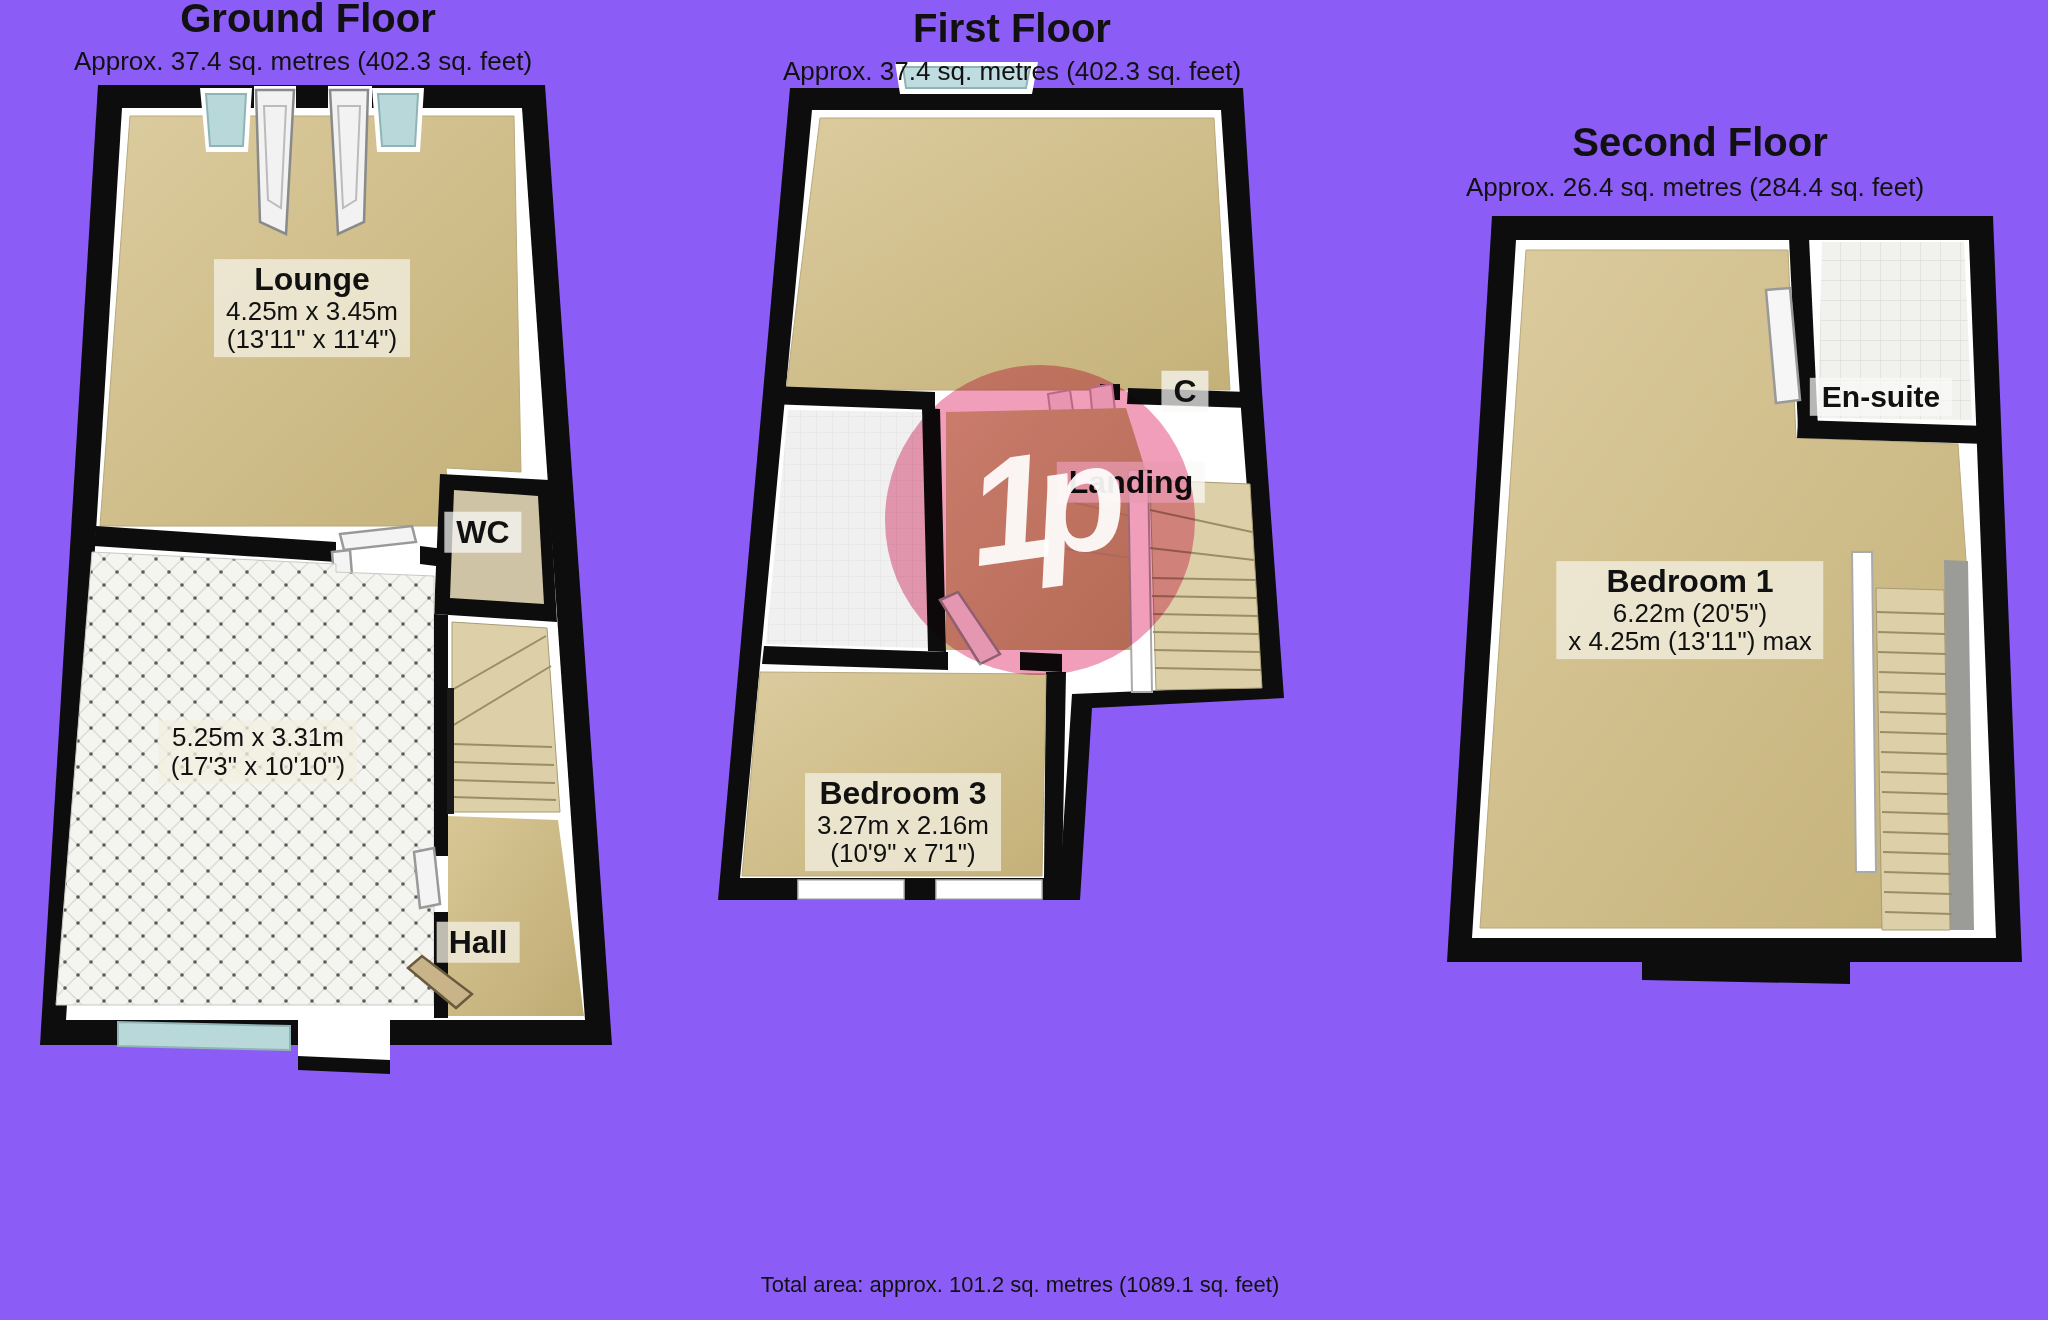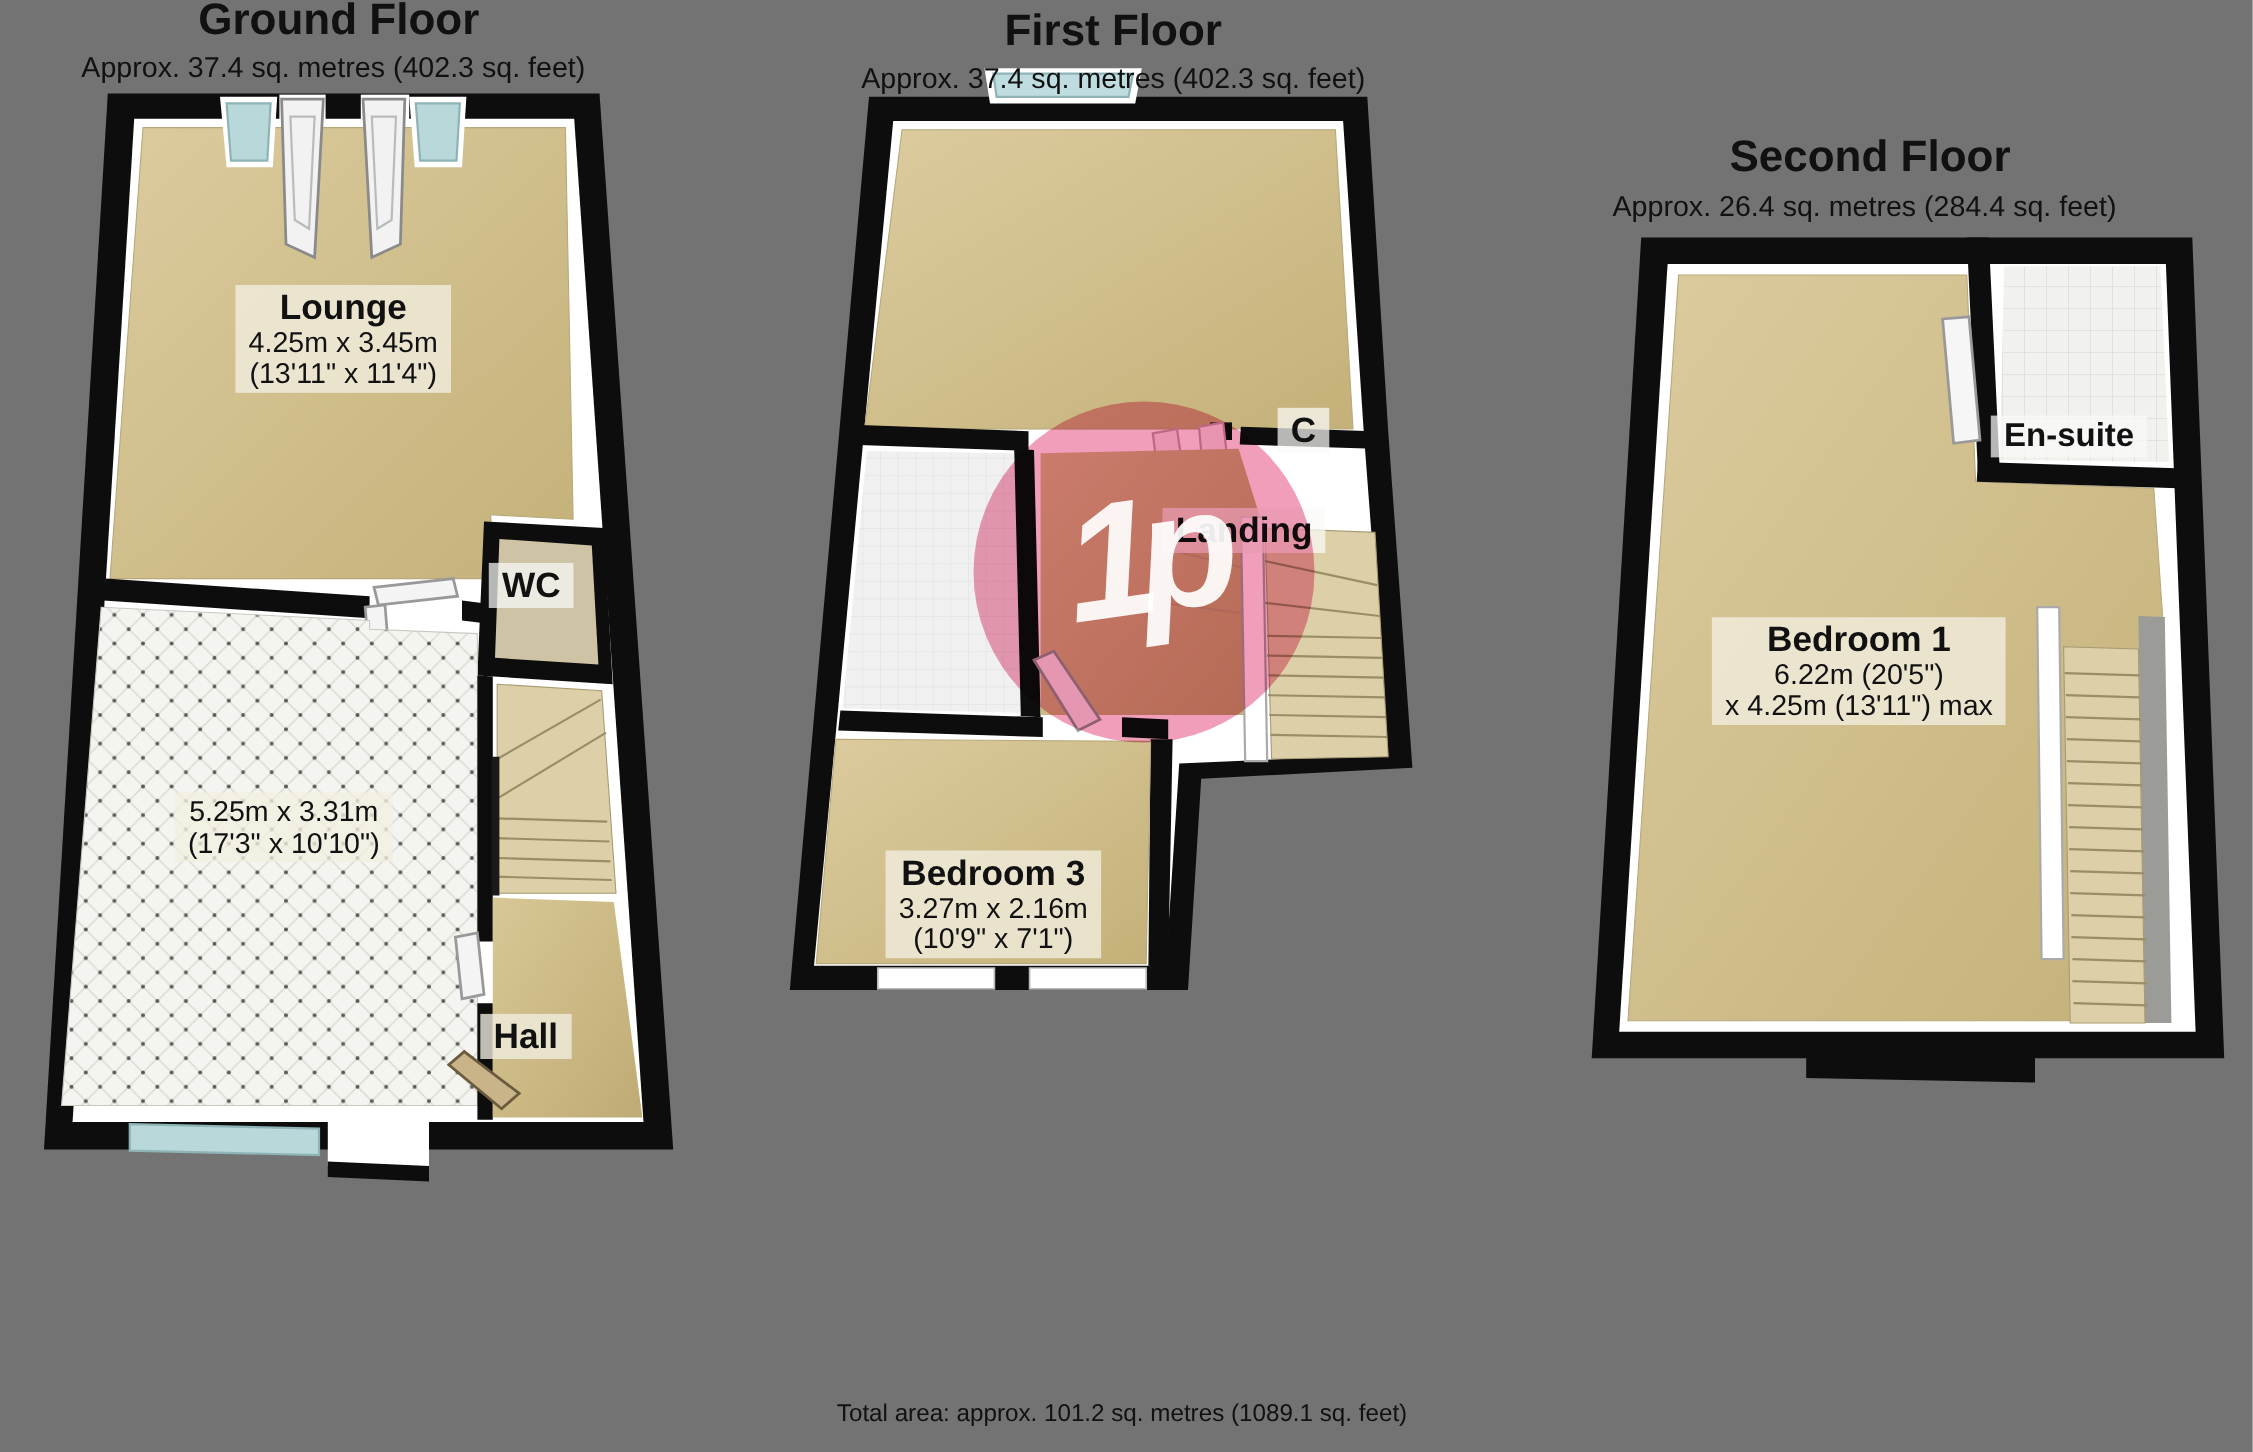--- a/index.html
+++ b/index.html
@@ -1,16 +1,16 @@
 <!DOCTYPE html>
 <html><head>
 <meta charset="utf-8">
 <style>
   html,body{margin:0;padding:0;background:#ffffff;}
-  .canvas{position:relative;width:2048px;height:1320px;background:#737373;overflow:hidden;
+  .canvas{position:relative;width:2048px;height:1320px;background:#8b5cf6;overflow:hidden;
           font-family:"Liberation Sans", sans-serif;color:#111;}
   svg{position:absolute;left:0;top:0;z-index:1;}
   .floor-title{position:absolute;transform:translateX(-50%);font-weight:bold;font-size:40px;
                letter-spacing:0px;z-index:6;white-space:nowrap;}
   .floor-sub{position:absolute;transform:translateX(-50%);font-size:26px;z-index:6;white-space:nowrap;}
   .room-label{position:absolute;transform:translate(-50%,-50%);text-align:center;z-index:5;}
   .room-label .box{display:inline-block;background:rgba(242,238,224,0.78);padding:3px 12px;}
   .room-label.cool .box{background:rgba(250,250,248,0.72);}
   .rn{font-weight:bold;font-size:32px;line-height:1.08;white-space:nowrap;}
   .rd{font-size:26px;line-height:1.1;white-space:nowrap;}

